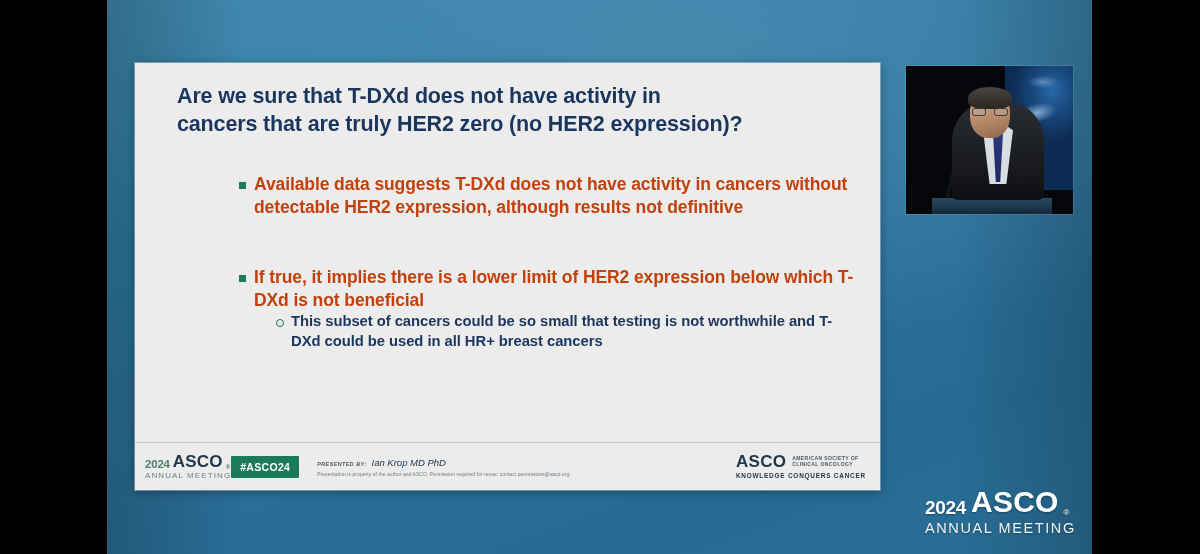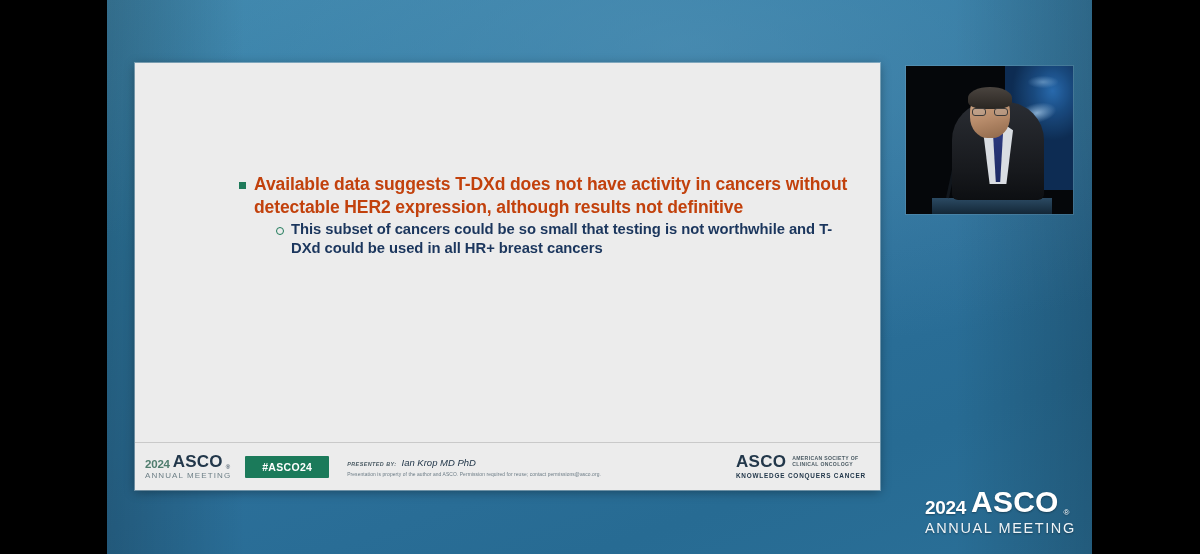--- a/index.html
+++ b/index.html
@@ -74,23 +74,23 @@
     display:flex; align-items:center;
   }
   .f-asco-left { margin-left:10px; display:flex; flex-direction:column; line-height:1; }
   .f-asco-left .row1 { display:flex; align-items:flex-end; gap:3px; }
   .f-year { color:#4f7d6e; font-size:11.5px; font-weight:bold; letter-spacing:-0.2px; }
   .f-asco { color:#22374a; font-size:17px; font-weight:bold; letter-spacing:0.2px; }
   .f-tm { color:#22374a; font-size:6px; vertical-align:super; }
   .f-am { color:#6d7f86; font-size:8px; letter-spacing:1.1px; margin-top:2px; }
 
   .hashtag {
-    margin-left:14px; background:#1b7a5a; color:#fff;
+    margin-left:0; background:#1b7a5a; color:#fff;
     font-size:10.5px; font-weight:bold; letter-spacing:0.3px;
-    padding:5px 17px; border-radius:1px;
+    padding:5px 9px; border-radius:1px;
   }
 
   .presented { margin-left:18px; display:flex; flex-direction:column; gap:4px; }
   .pres-row { display:flex; align-items:baseline; gap:5px;font-style:italic; }
   .pres-label { color:#4a5a63; font-size:5.4px; font-weight:bold; letter-spacing:0.45px; }
   .pres-name  { color:#22374a; font-size:9.5px; }
   .pres-fine  { color:#6a7a84; font-size:4.9px; letter-spacing:0.1px; }
 
   .f-asco-right {
     margin-left:auto; margin-right:14px;
@@ -187,28 +187,36 @@
 <div id="stage">
 
   <div class="bar-top"></div>
   <div class="bar-left"></div>
   <div class="bar-right"></div>
 
   <div class="backdrop"></div>
 
   <div class="slide">
 
+    <div class="slide-title">
+      <span>Are we sure that T-DXd does not have activity in</span><br>
+      <span>cancers that are truly HER2 zero (no HER2 expression)?</span>
+    </div>
 
     <div class="body-area">
 
       <div class="bullet b1">
         <span class="sq"></span>
         <span class="bullet-text">Available data suggests T-DXd does not have activity in cancers without detectable HER2 expression, although results not definitive</span>
       </div>
 
+      <div class="bullet b2">
+        <span class="sq"></span>
+        <span class="bullet-text">If true, it implies there is a lower limit of HER2 expression below which T-DXd is not beneficial</span>
+      </div>
 
       <div class="subbullet">
         <span class="circ"></span>
         <span class="sub-text">This subset of cancers could be so small that testing is not worthwhile and T-DXd could be used in all HR+ breast cancers</span>
       </div>
 
     </div>
 
     <div class="slide-footer">
 

